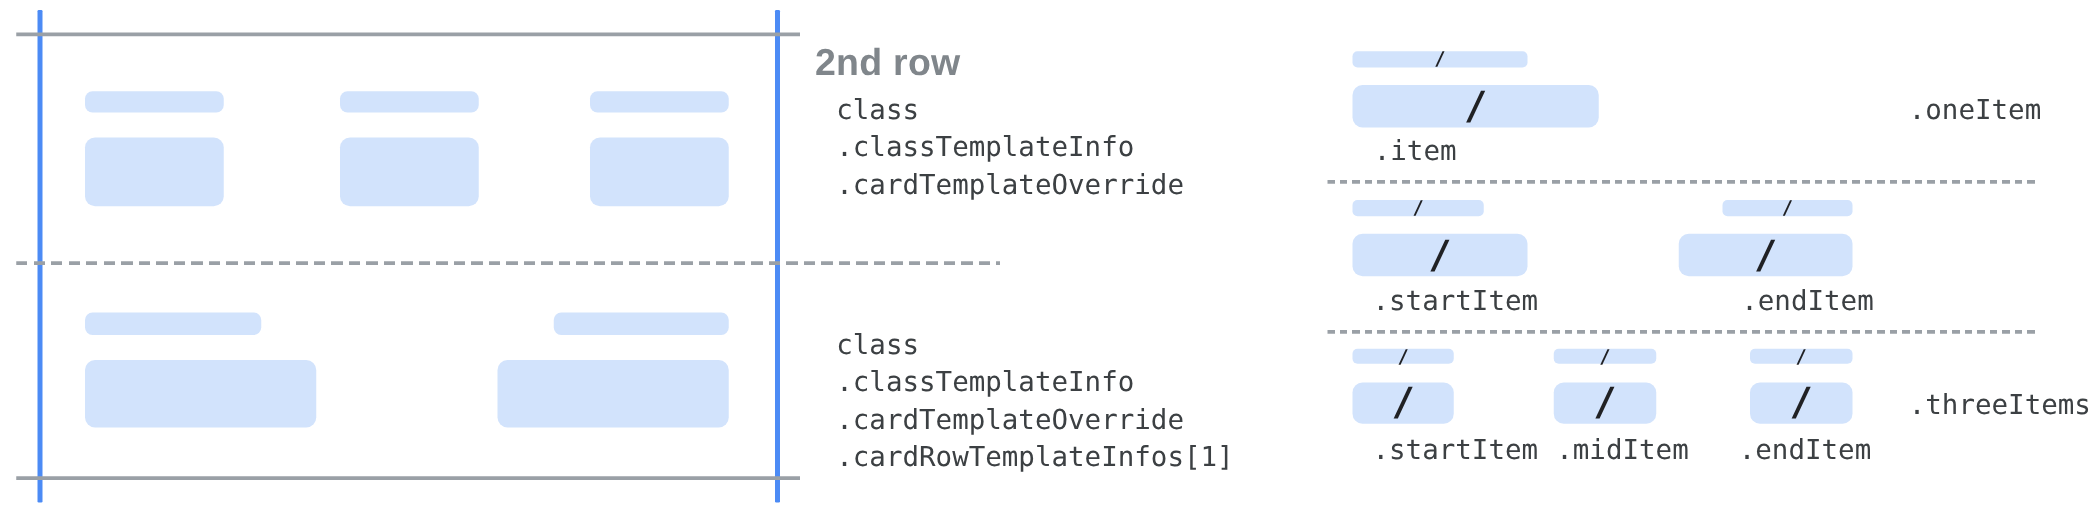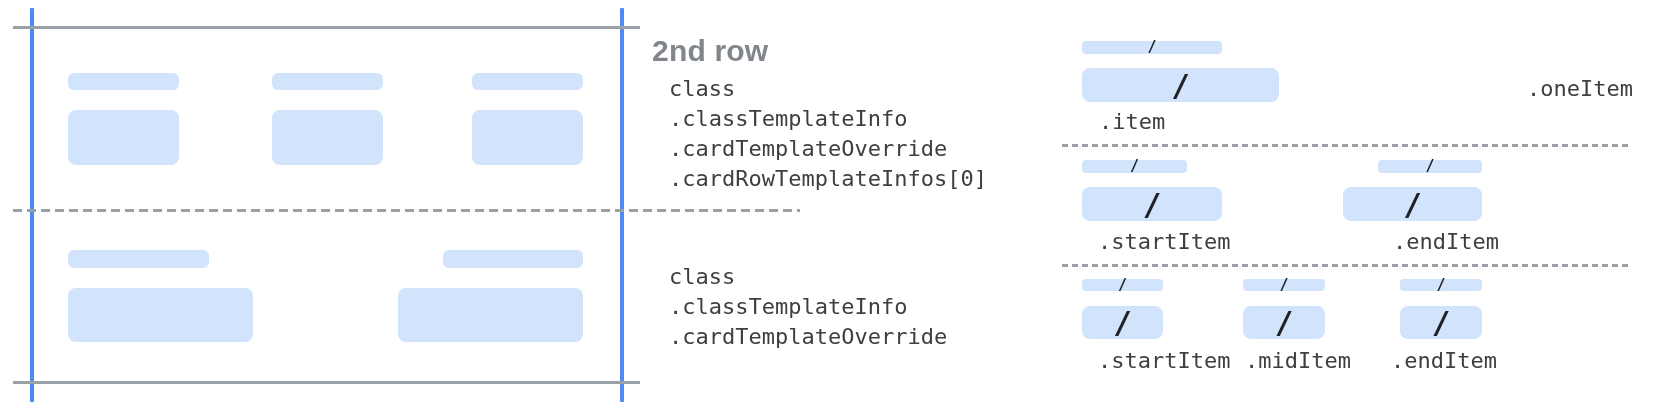--- a/index.html
+++ b/index.html
@@ -54,25 +54,25 @@
     <div class="bar big" style="left:68px;top:288px;width:185px;height:54px;"></div>
     <div class="bar" style="left:443px;top:250px;width:140px;height:18px;"></div>
     <div class="bar big" style="left:398px;top:288px;width:185px;height:54px;"></div>
   </section>
 
   <section class="layer">
     <div class="row-head" style="left:652px;top:34px;">2nd row</div>
     <div class="code" style="left:652px;top:74px;">class</div>
     <div class="code" style="left:652px;top:104px;">.classTemplateInfo</div>
     <div class="code" style="left:652px;top:134px;">.cardTemplateOverride</div>
-    <div class="code" style="left:652px;top:164px;">.cardRowTemplateInfos[0]</div>
 
     <div class="code" style="left:652px;top:262px;">class</div>
     <div class="code" style="left:652px;top:292px;">.classTemplateInfo</div>
     <div class="code" style="left:652px;top:322px;">.cardTemplateOverride</div>
+    <div class="code" style="left:652px;top:352px;">.cardRowTemplateInfos[1]</div>
   </section>
 
   <section class="layer">
     <div class="dash-small" style="left:1062px;top:144px;width:568px;"></div>
     <div class="dash-small" style="left:1062px;top:264px;width:568px;"></div>
 
     <div class="bar slashed" style="left:1082px;top:41px;width:140px;height:13px;border-radius:4px;">
       <span class="slash s">/</span>
       </div>
     <div class="bar big slashed" style="left:1082px;top:68px;width:197px;height:34px;">
@@ -110,14 +110,15 @@
       </div>
     <div class="bar slashed" style="left:1400px;top:279px;width:82px;height:12px;border-radius:4px;">
       <span class="slash s">/</span>
       </div>
     <div class="bar big slashed" style="left:1400px;top:306px;width:82px;height:33px;">
       <span class="slash b">/</span>
       </div>
     <div class="mono-label" style="left:1081px;top:349px;">.startItem</div>
     <div class="mono-label" style="left:1228px;top:349px;">.midItem</div>
     <div class="mono-label" style="left:1374px;top:349px;">.endItem</div>
+    <div class="mono-label" style="left:1510px;top:313px;">.threeItems</div>
   </section>
 </div>
 
 </body></html>

